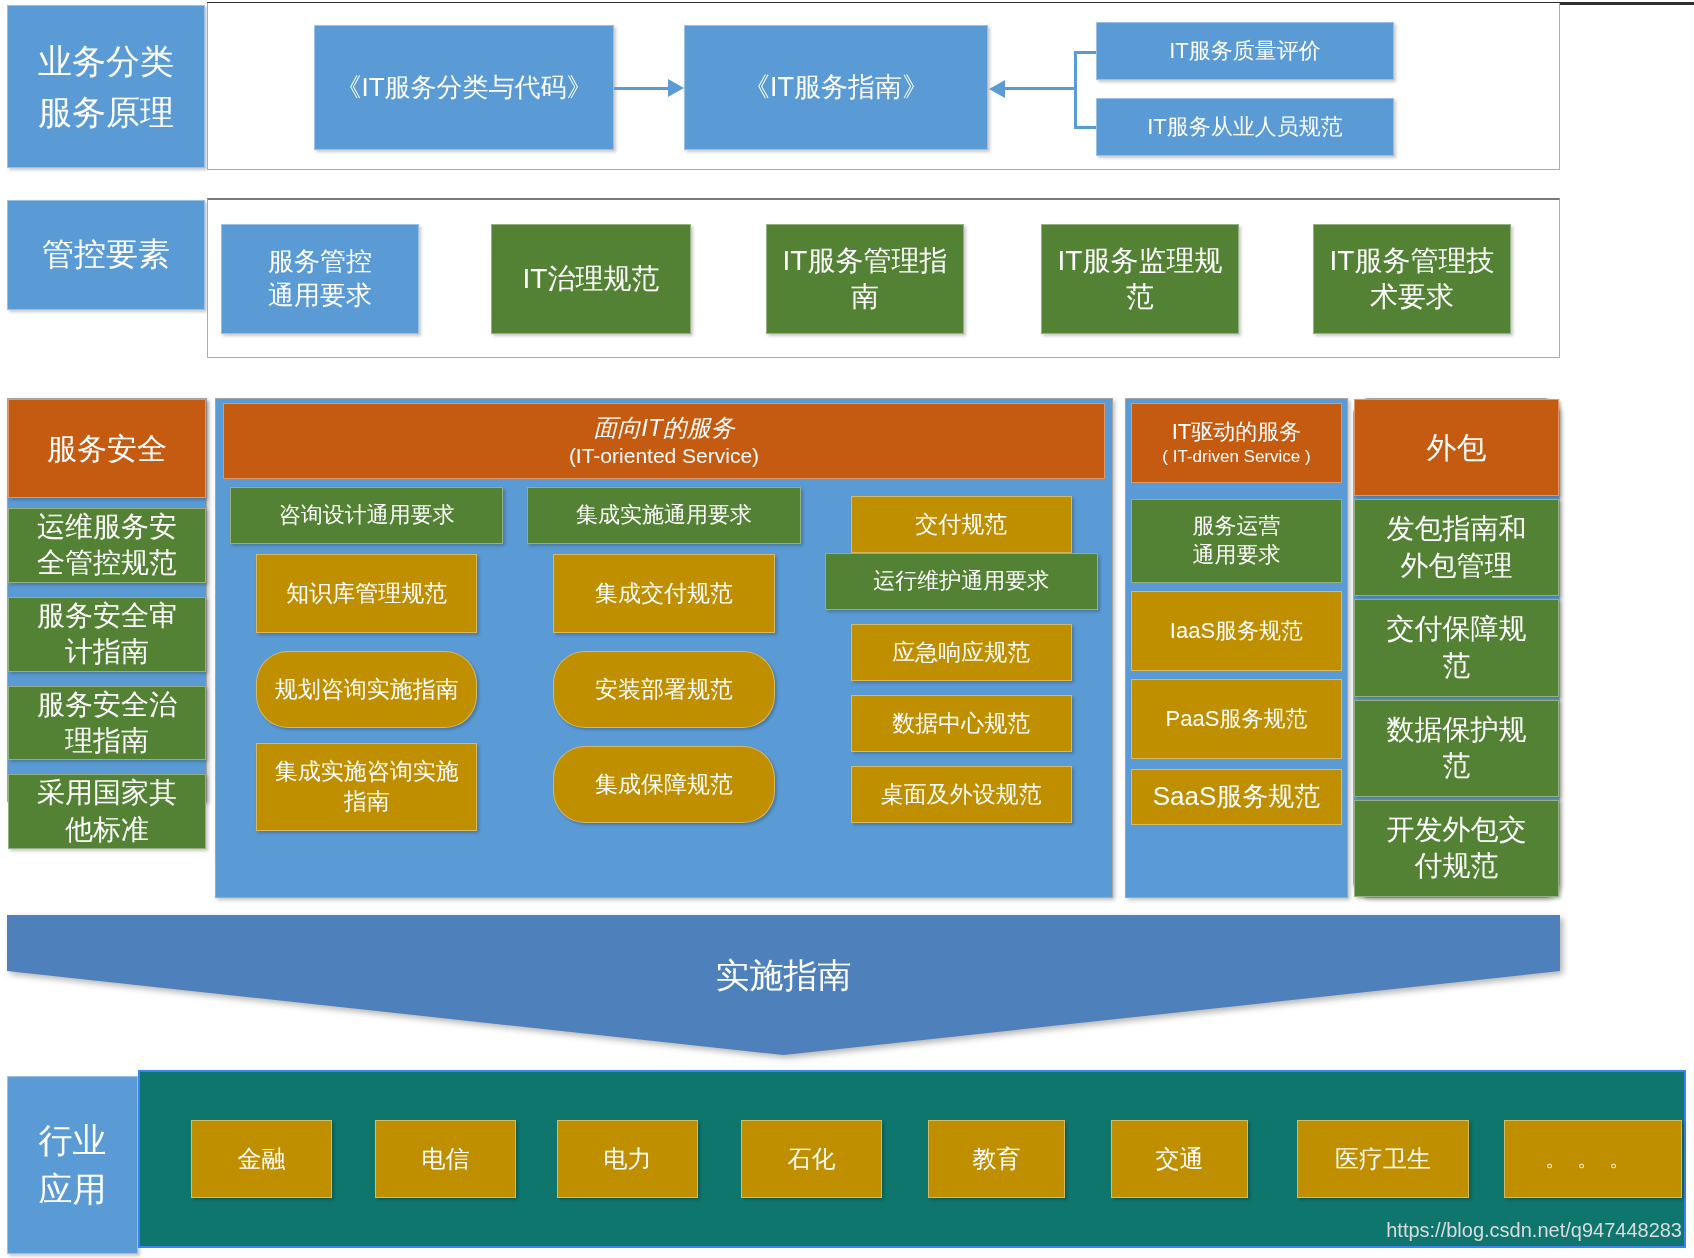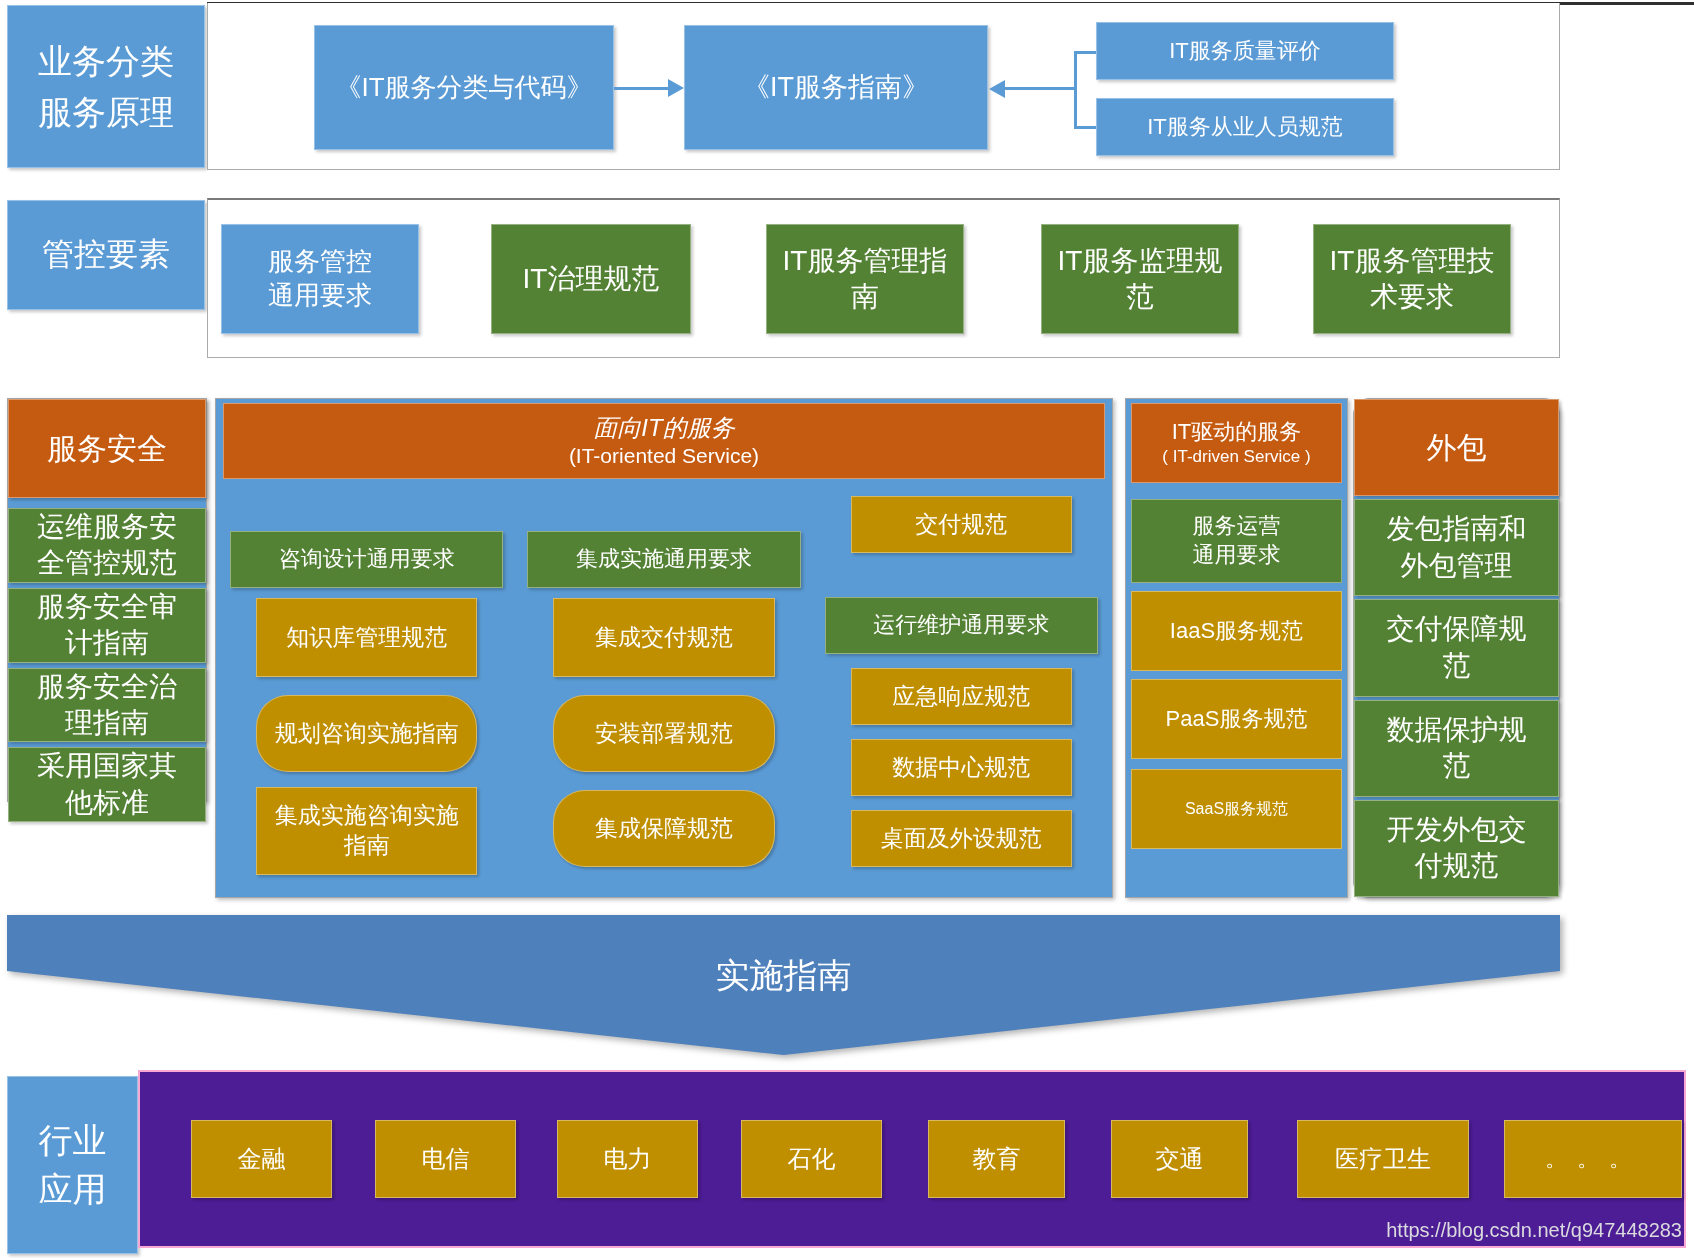--- a/index.html
+++ b/index.html
@@ -48,70 +48,70 @@
   #r2b1{left:283px;width:200px;font-size:28px;}
   #r2b2{left:558px;width:198px;font-size:28px;}
   #r2b3{left:833px;width:198px;font-size:28px;}
   #r2b4{left:1105px;width:198px;font-size:28px;}
 
   .panel{position:absolute;background:#5B9BD5;border:1px solid #a6a6a6;
          box-sizing:border-box;box-shadow:2px 2px 4px rgba(0,0,0,.25);}
   
   #sec-col{left:7px;top:398px;width:200px;height:404px;display:flex;flex-direction:column;}
   #sec-head{height:99px;flex:none;font-size:30px;border:1px solid rgba(255,255,255,.38);}
-  #sec-items{flex:1;display:flex;flex-direction:column;gap:5px;margin-top:10px;}
+  #sec-items{flex:1;display:flex;flex-direction:column;gap:14px;margin-top:10px;}
   .sec-item{flex:1;font-size:28px;}
 
   
   #mid-panel{left:215px;top:398px;width:898px;height:500px;}
   #mid-head{position:absolute;left:7px;top:4px;width:882px;height:76px;
             flex-direction:column;display:flex;align-items:center;justify-content:center;
             color:#fff;border:1px solid rgba(255,255,255,.38);box-sizing:border-box;}
   #mid-head .t{font-size:24px;line-height:1.25;font-style:italic;}
   #mid-head .s{font-size:21px;line-height:1.25;}
   #mid-cols{position:absolute;left:14px;right:14px;top:88px;bottom:8px;display:flex;gap:24px;}
   .mcol{flex:1;display:flex;flex-direction:column;}
-  .mcol-head{height:57px;flex:none;font-size:22px;margin-top:44px;}
+  .mcol-head{height:57px;flex:none;font-size:22px;}
   .gold-item{align-self:center;width:calc(100% - 52px);font-size:23px;flex:none;}
   .g-a{margin-top:10px;height:79px;}
   .g-b{margin-top:18px;height:77px;border-radius:32px;}
   .g-c{margin-top:15px;height:88px;}
   .g3-a{margin-top:9px;height:57px;}
   .g3-n{margin-top:14px;height:57px;}
 
   
   #drv-panel{left:1125px;top:398px;width:223px;height:500px;}
   .drv{position:absolute;left:5px;right:5px;display:flex;align-items:center;justify-content:center;
        flex-direction:column;color:#fff;text-align:center;white-space:pre-line;
        border:1px solid rgba(255,255,255,.38);box-sizing:border-box;line-height:1.3;}
   #drv-head{top:4px;height:80px;}
   #drv-head .t{font-size:22px;}
   #drv-head .s{font-size:17px;}
   #drv-green{top:100px;height:84px;font-size:22px;background:#548235;}
   #drv-g1{top:192px;height:80px;font-size:22px;background:#BF8F00;}
   #drv-g2{top:280px;height:80px;font-size:22px;background:#BF8F00;}
-  #drv-g3{top:370px;height:80px;font-size:16px;background:#BF8F00;}
+  #drv-g3{top:370px;height:56px;font-size:26px;background:#BF8F00;}
 
   
   #out-panel{left:1353px;top:398px;width:207px;height:500px;display:flex;flex-direction:column;border-radius:16px;}
   #out-head{height:97px;flex:none;font-size:30px;}
   #out-items{flex:1;display:flex;flex-direction:column;gap:3px;margin-top:3px;}
   .out-item{flex:1;font-size:28px;}
 
   
   #impl-wrap{position:absolute;left:7px;top:915px;width:1553px;height:140px;
              filter:drop-shadow(3px 3px 3px rgba(0,0,0,.3));}
   #impl{width:100%;height:100%;background:#4E80BC;
         clip-path:polygon(0 0,100% 0,100% 40%,50% 100%,0 40%);
         display:flex;justify-content:center;align-items:flex-start;padding-top:38px;
         box-sizing:border-box;color:#fff;font-size:34px;}
 
   
   #ind-container{position:absolute;left:138px;top:1070px;width:1548px;height:178px;
-                 border:2px solid #f9a8d4;background:#4c1d95;box-sizing:border-box;}
+                 border:2px solid #3b82f6;background:#0f766e;box-sizing:border-box;}
   .ind-box{top:48px;height:78px;font-size:24px;}
   #ind0{left:51px;width:141px;}  #ind1{left:235px;width:141px;}
   #ind2{left:417px;width:141px;} #ind3{left:601px;width:141px;}
   #ind4{left:788px;width:137px;} #ind5{left:971px;width:137px;}
   #ind6{left:1157px;width:172px;}
   #ind7{left:1364px;width:178px;letter-spacing:10px;font-size:22px;}
   #watermark{position:absolute;right:2px;bottom:4px;color:#dbdbdf;font-size:20px;
              font-family:"Liberation Sans","DejaVu Sans",sans-serif;}
 </style>
 </head>

